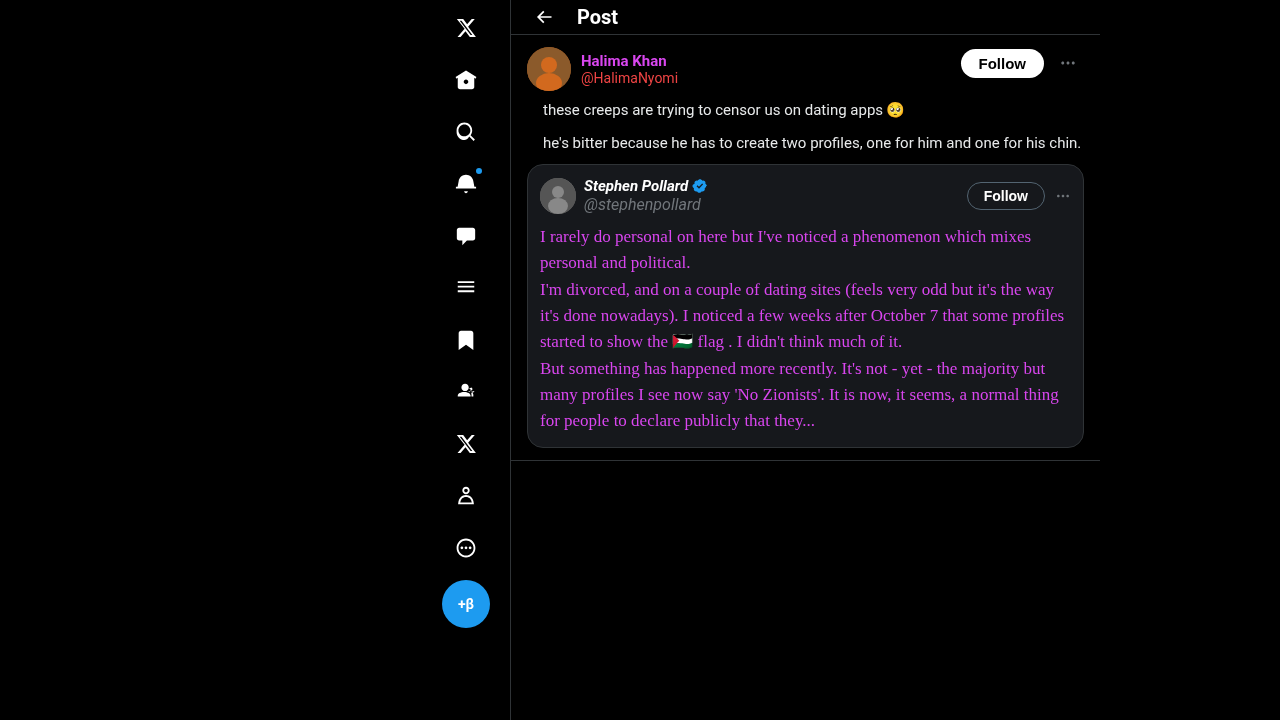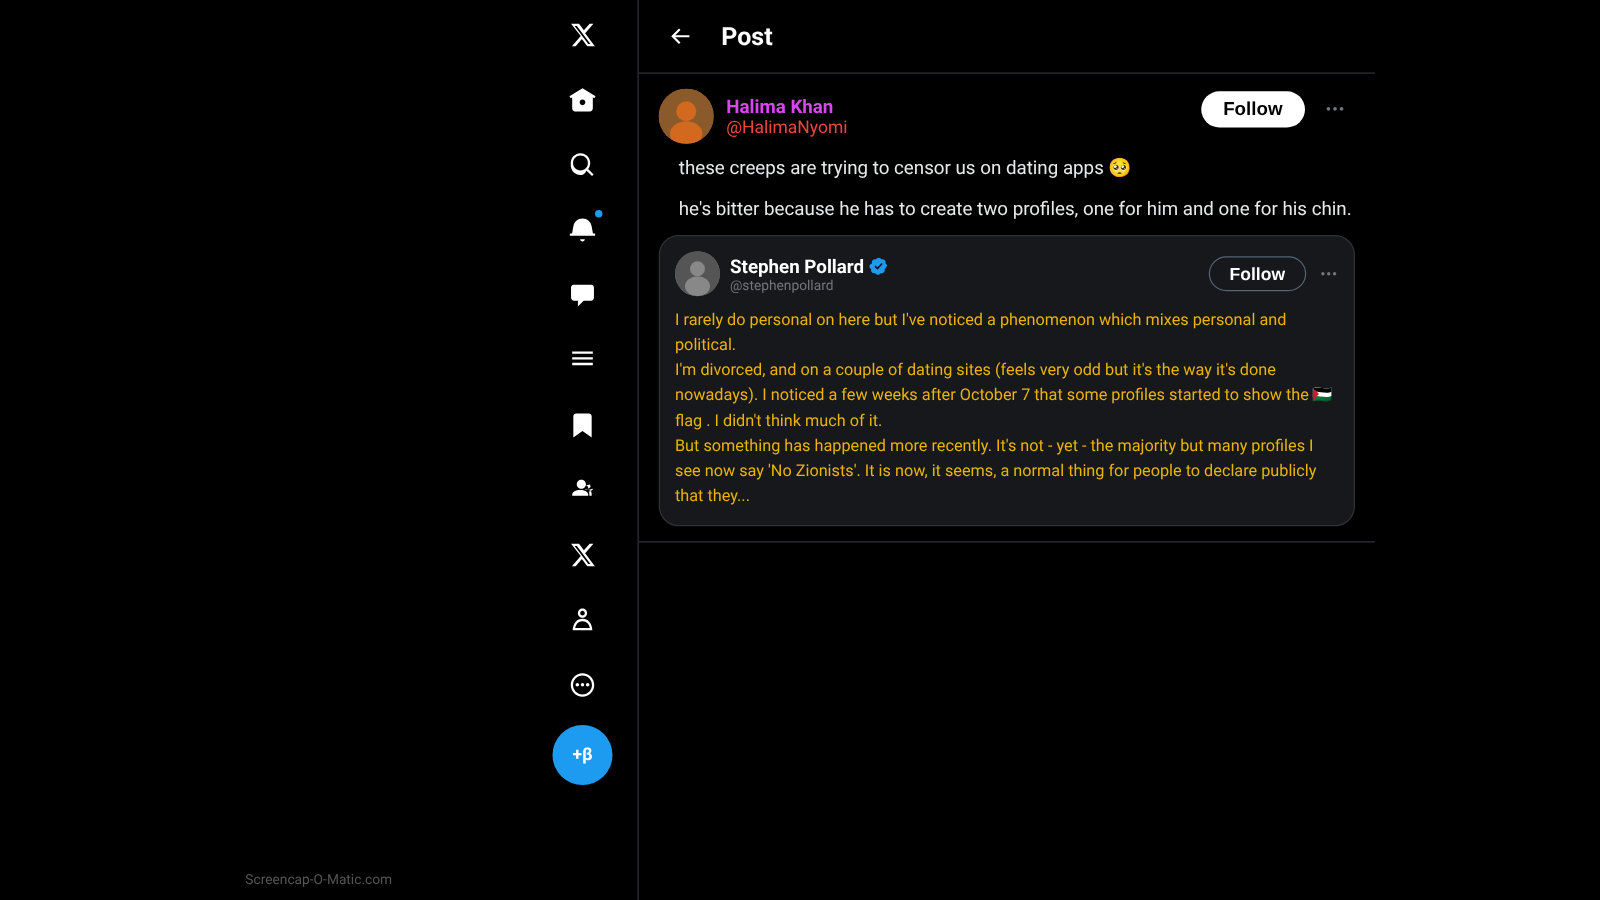--- a/index.html
+++ b/index.html
@@ -90,21 +90,21 @@
       overflow-y: auto;
       max-width: 590px;
     }
 
     .main::-webkit-scrollbar { width: 0; }
 
     
     .post-header {
       display: flex;
       align-items: center;
-      padding: 12px 16px;
+      padding: 0 16px;
       gap: 16px;
       border-bottom: 1px solid #2f3336;
     }
 
     .back-btn {
       cursor: pointer;
       font-size: 18px;
       color: #fff;
       width: 34px;
       height: 34px;
@@ -235,20 +235,21 @@
       display: flex;
       align-items: center;
       justify-content: space-between;
       margin-bottom: 10px;
     }
 
     .quoted-author-left {
       display: flex;
       align-items: center;
       gap: 8px;
+      font-style: italic;
     }
 
     .avatar-sm {
       width: 36px;
       height: 36px;
       border-radius: 50%;
       background: #333;
       display: flex;
       align-items: center;
       justify-content: center;
@@ -277,21 +278,21 @@
       font-weight: 700;
       color: #fff;
     }
 
     .verified-badge {
       color: #1d9bf0;
       font-size: 14px;
     }
 
     .quoted-handle {
-      font-size: 11px;
+      font-size: 16px;
       color: #71767b;
     }
 
     .follow-btn-dark {
       background: transparent;
       color: #fff;
       border: 1px solid #536471;
       border-radius: 20px;
       padding: 5px 16px;
       font-size: 14px;
@@ -300,23 +301,24 @@
     }
 
     .quoted-more-btn {
       color: #71767b;
       cursor: pointer;
       font-size: 16px;
       margin-left: 4px;
     }
 
     .quoted-text {
-      font-size: 13px;
+      font-size: 17px;
       line-height: 1.55;
-      color: #eab308;
+      color: #d946ef;
+      font-family: Liberation Serif, serif;
     }
 
     
     svg { display: block; }
 
     .icon-svg {
       width: 22px;
       height: 22px;
       fill: currentColor;
     }
@@ -392,21 +394,20 @@
       <svg class="icon-svg" viewBox="0 0 24 24" xmlns="http://www.w3.org/2000/svg">
         <path d="M3.75 12c0-4.56 3.69-8.25 8.25-8.25s8.25 3.69 8.25 8.25-3.69 8.25-8.25 8.25S3.75 16.56 3.75 12zM12 1.75C6.34 1.75 1.75 6.34 1.75 12S6.34 22.25 12 22.25 22.25 17.66 22.25 12 17.66 1.75 12 1.75zm-4.5 11.5c.828 0 1.5-.672 1.5-1.5s-.672-1.5-1.5-1.5S6 10.922 6 11.75s.672 1.5 1.5 1.5zm4.5 0c.828 0 1.5-.672 1.5-1.5s-.672-1.5-1.5-1.5-1.5.672-1.5 1.5.672 1.5 1.5 1.5zm4.5 0c.828 0 1.5-.672 1.5-1.5s-.672-1.5-1.5-1.5-1.5.672-1.5 1.5.672 1.5 1.5 1.5z"></path>
       </svg>
     </div>
 
     <div class="beta-btn">
       <span>+β</span>
     </div>
   </div>
 
-  <div class="watermark">Screencap-O-Matic.com</div>
 </div>
 
 <div class="main">
 
   <div class="post-header">
     <div class="back-btn">
       <svg width="20" height="20" viewBox="0 0 24 24" fill="white">
         <path d="M7.414 13l5.043 5.04-1.414 1.42L3.586 12l7.457-7.46 1.414 1.42L7.414 11H21v2H7.414z"></path>
       </svg>
     </div>

